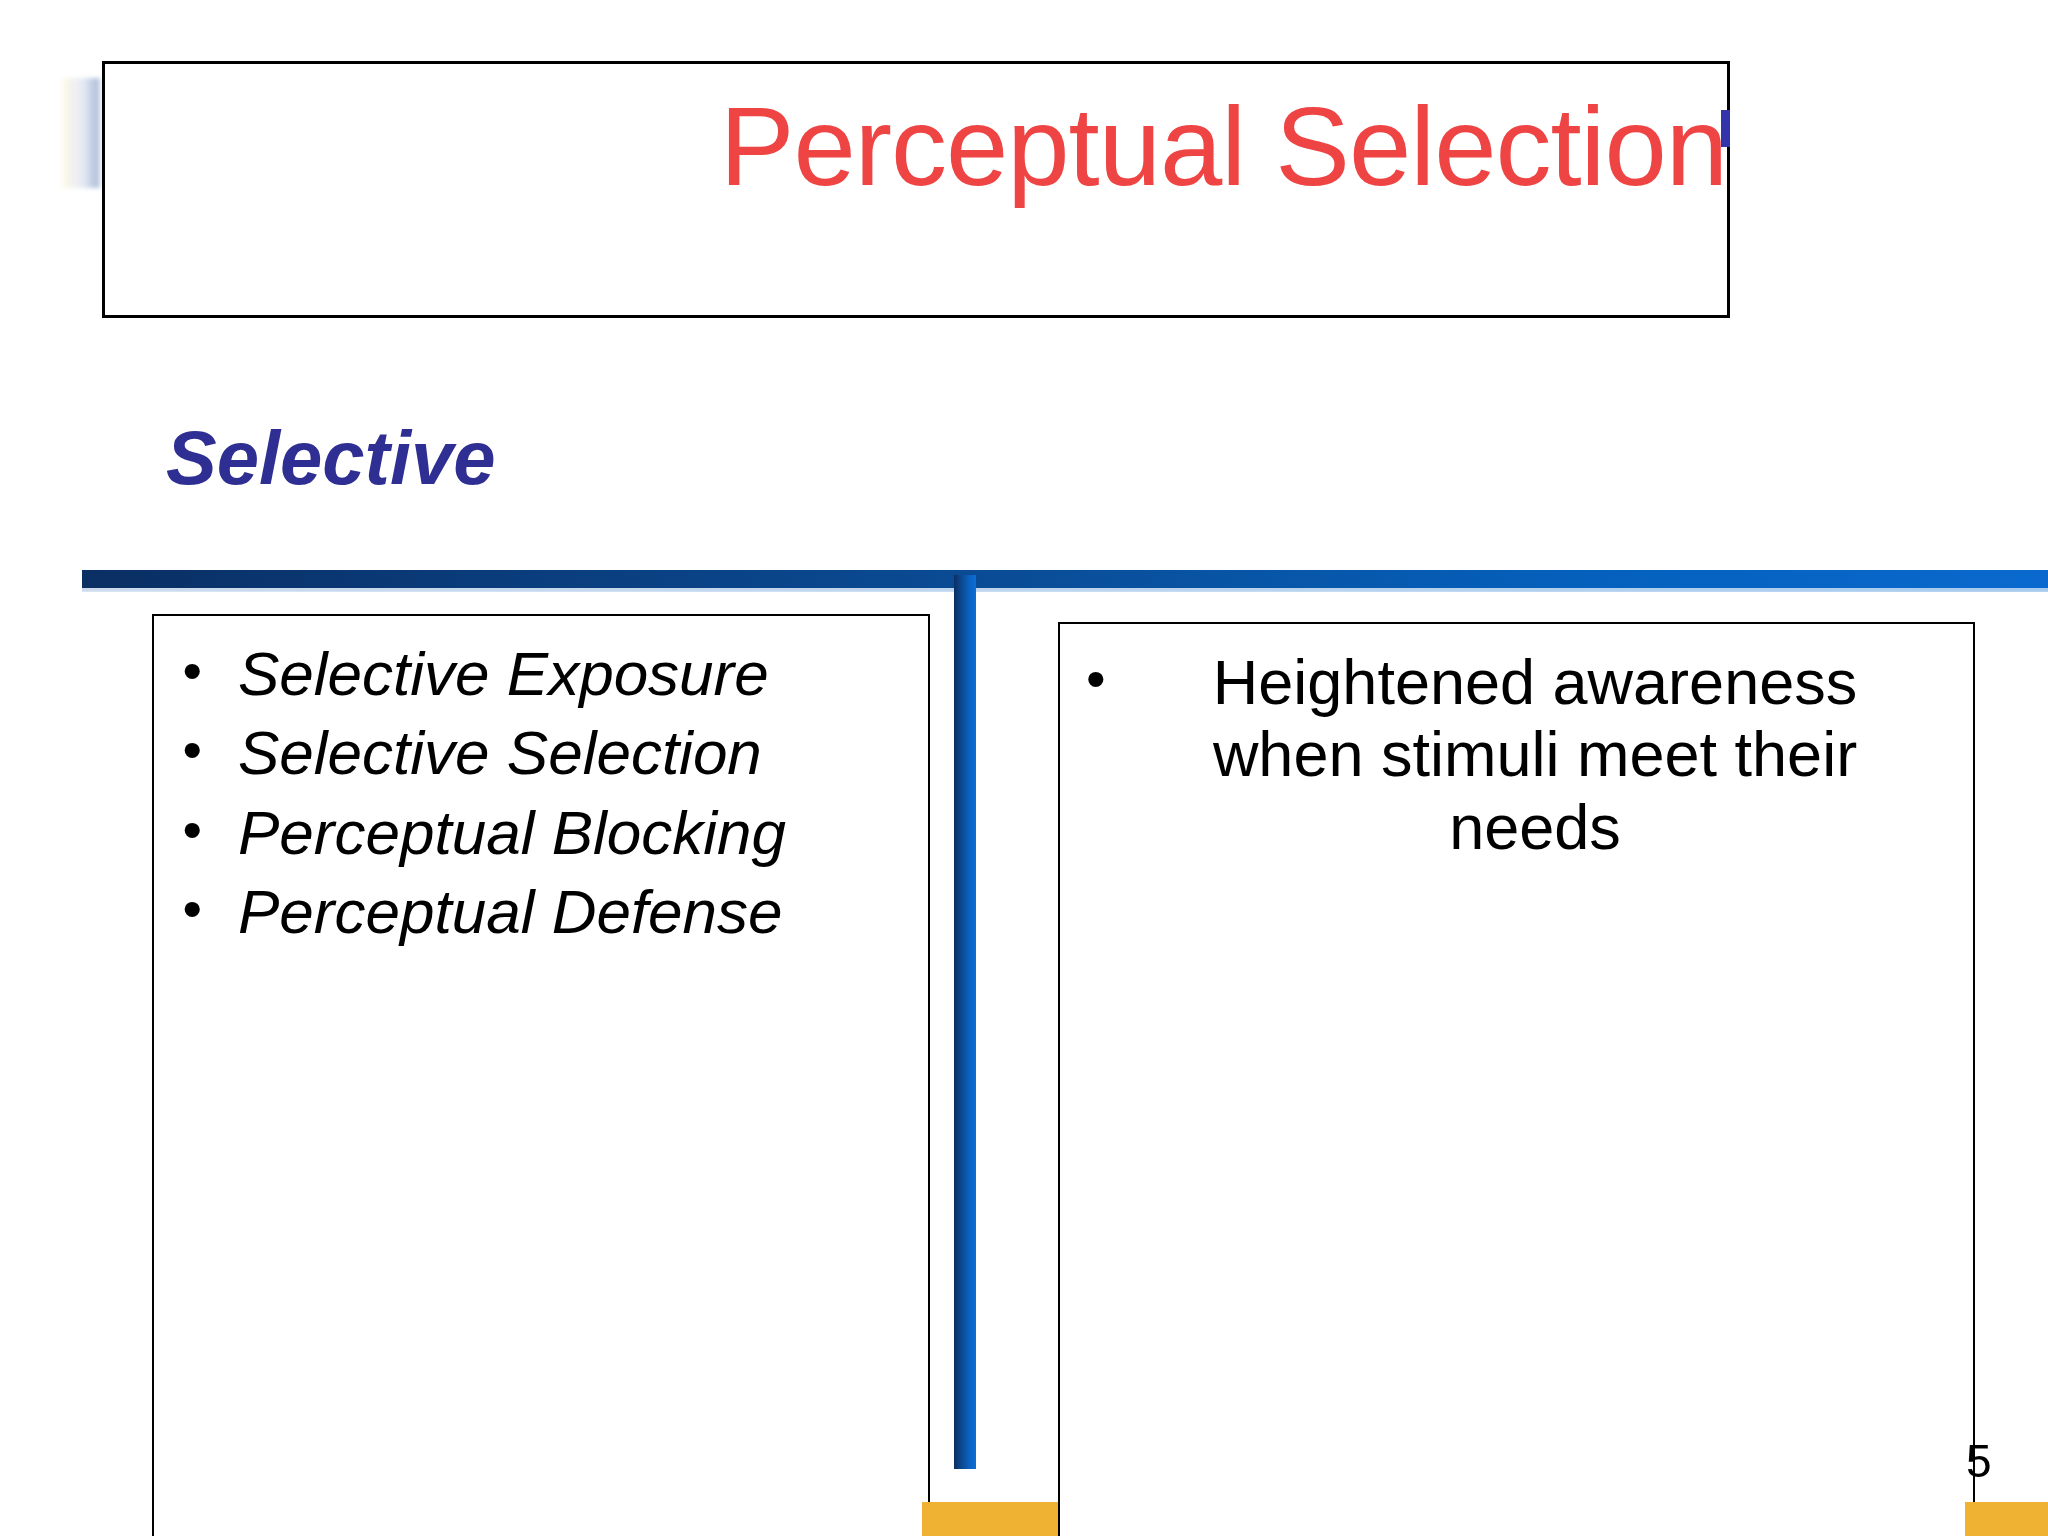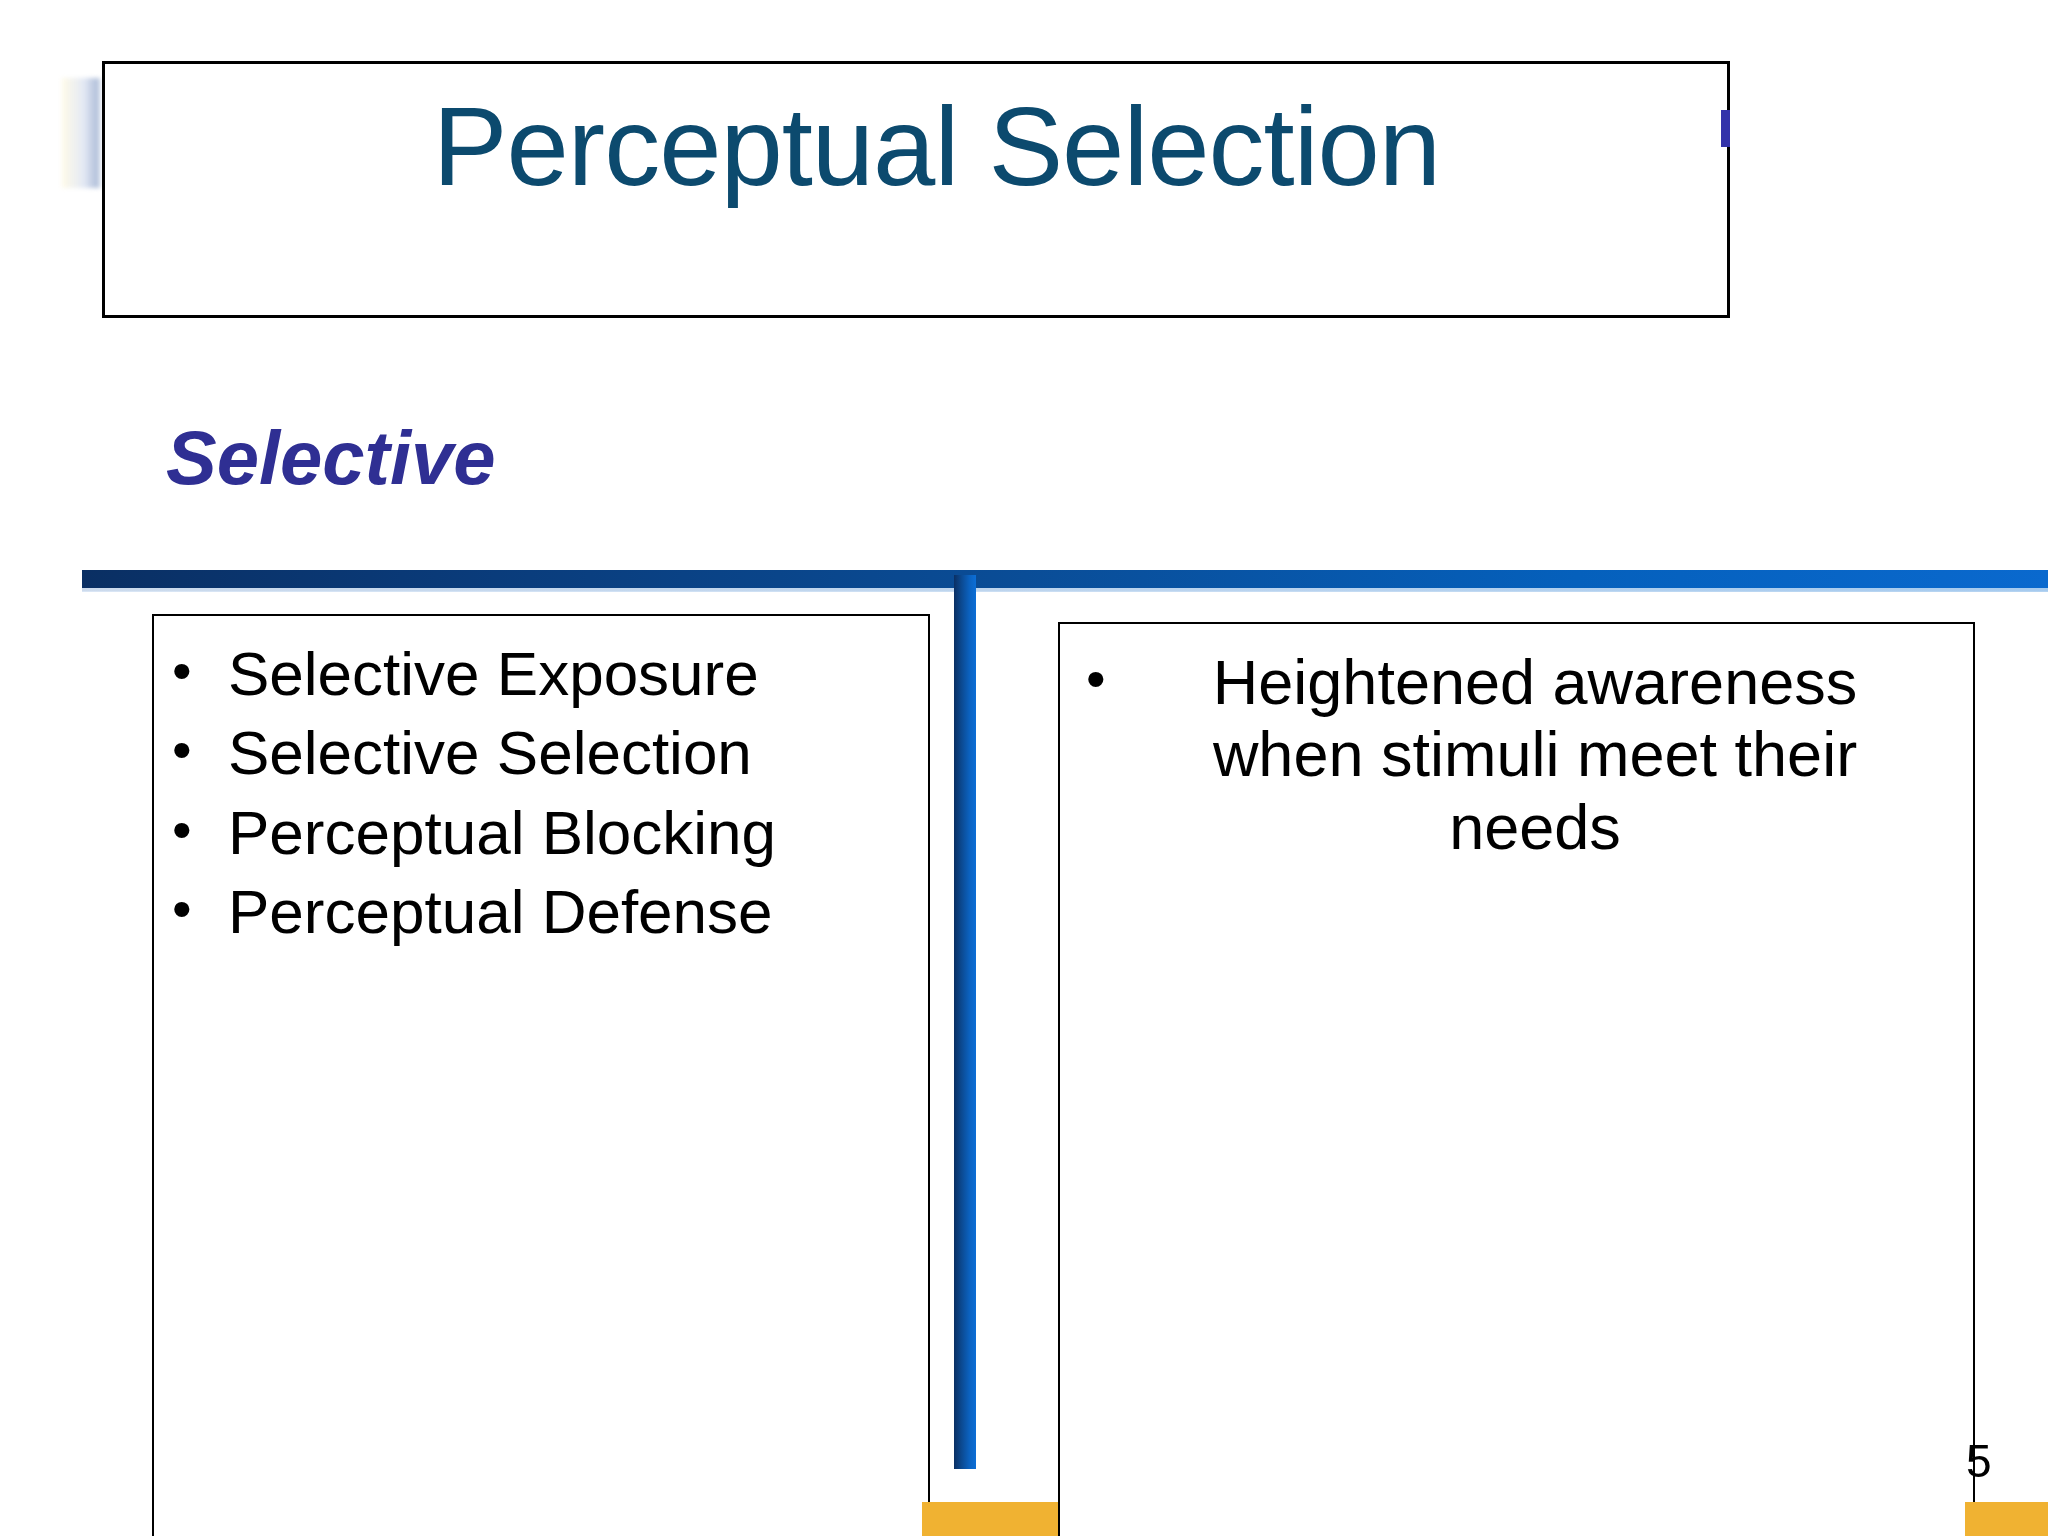--- a/index.html
+++ b/index.html
@@ -27,24 +27,24 @@
     height: 257px;
     border: 3px solid #000000;
     background: #ffffff;
     box-sizing: border-box;
   }
   #title-text {
     position: absolute;
     left: 0;
     right: 0;
     top: 24px;
-    text-align: center;
+    text-align: right;
     font-size: 112px;
     line-height: 1.05;
-    color: #0c4a6e;
+    color: #ef4444;
     font-weight: 400;
     letter-spacing: -1px;
     white-space: nowrap;
     margin-left: 41px;
   }
 
   
   #left-ghost {
     position: absolute;
     left: 62px;
@@ -148,23 +148,24 @@
     font-size: 56px;
     line-height: 1.25;
     color: inherit;
   }
   li.dim {
     color: #808080;
   }
 
   #left-list {
     position: absolute;
-    left: 0;
+    left: 10px;
     top: 22px;
     width: 690px;
+    font-style: italic;
   }
   #left-list li {
     margin-bottom: 8px;
   }
 
   #right-list {
     position: absolute;
     left: 8px;
     top: 22px;
     width: 860px;

